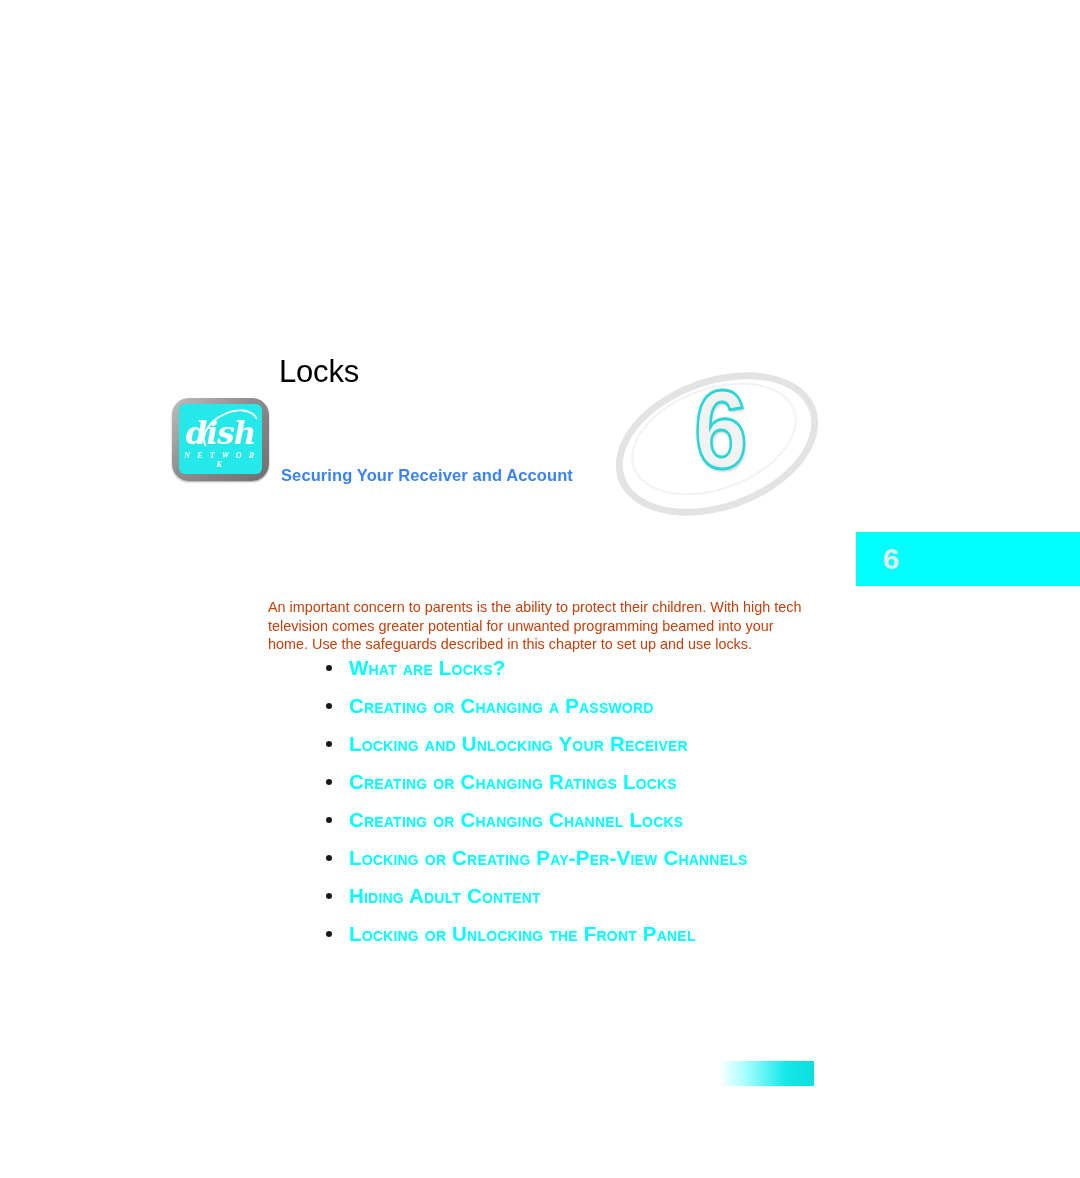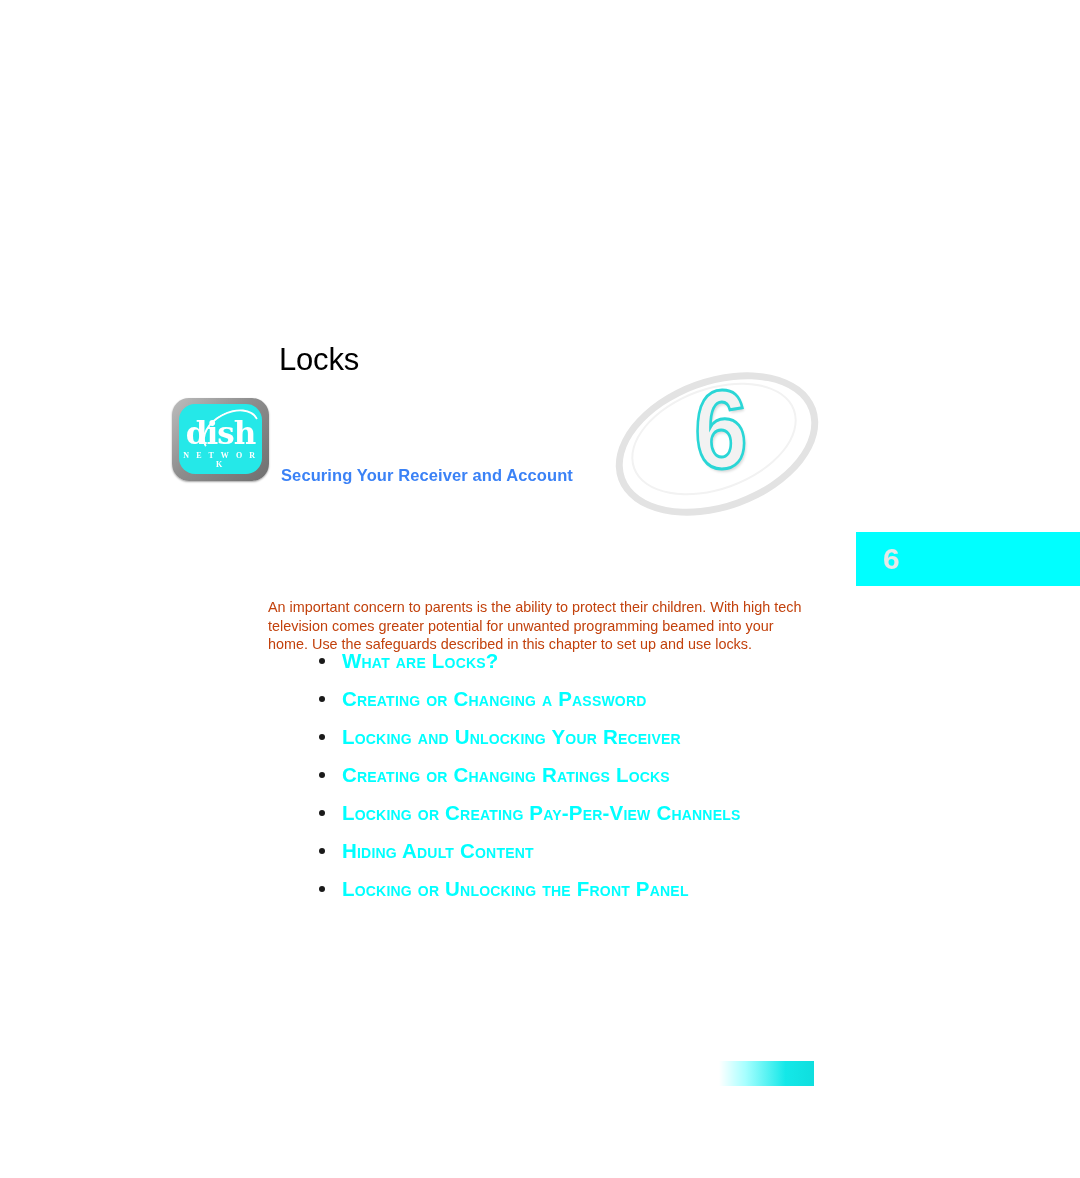--- a/index.html
+++ b/index.html
@@ -21,21 +21,21 @@
     left: 0;
     top: 0;
     width: 1080px;
     height: 1178px;
     pointer-events: none;
   }
 
   #page-title {
     position: absolute;
     left: 279px;
-    top: 342px;
+    top: 354px;
     font-size: 31px;
     line-height: 36px;
     color: #000000;
     font-weight: 400;
     letter-spacing: -0.2px;
   }
 
   
   #dish-logo {
     position: absolute;
@@ -46,23 +46,24 @@
     border-radius: 17px;
     background: linear-gradient(135deg, #bdbdbd 0%, #8e8e8e 45%, #6f6f6f 100%);
     box-shadow: 0 1px 2px rgba(0,0,0,0.35);
   }
   #dish-logo-inner {
     position: absolute;
     left: 7px;
     top: 6px;
     right: 7px;
     bottom: 7px;
-    border-radius: 16px;
+    border-radius: 6px;
     background: #25e8e8;
     overflow: hidden;
+    font-style: italic;
   }
   #dish-wordmark {
     position: absolute;
     left: 0;
     right: 0;
     top: 14px;
     text-align: center;
     color: #ffffff;
     font-family: "DejaVu Serif", serif;
     font-weight: 700;
@@ -201,21 +202,21 @@
     line-height: 18.2px;
     color: #c2410c;
   }
 
   
   #topic-list {
     position: absolute;
     left: 314px;
     top: 648px;
     width: 520px;
-    margin: 0;
+    margin: 7px;
     padding: 0;
     list-style: none;
   }
   .topic-item {
     position: relative;
     padding-left: 28px;
     margin-bottom: 13px;
     color: #00ffff;
     font-weight: 700;
     font-size: 20.5px;
@@ -281,20 +282,21 @@
   <div id="chapter-tab-number">6</div>
 </div>
 
 <p id="intro-paragraph">An important concern to parents is the ability to protect their children. With high tech television comes greater potential for unwanted programming beamed into your home. Use the safeguards described in this chapter to set up and use locks.</p>
 
 <ul id="topic-list">
   <li class="topic-item">What are Locks?</li>
   <li class="topic-item">Creating or Changing a Password</li>
   <li class="topic-item">Locking and Unlocking Your Receiver</li>
   <li class="topic-item">Creating or Changing Ratings Locks</li>
+  <li class="topic-item">Creating or Changing Channel Locks</li>
   <li class="topic-item">Locking or Creating Pay-Per-View Channels</li>
   <li class="topic-item">Hiding Adult Content</li>
   <li class="topic-item">Locking or Unlocking the Front Panel</li>
 </ul>
 
 <div id="page-number-bar">
   <div id="page-number-text">31</div>
 </div>
 
 </body></html>

